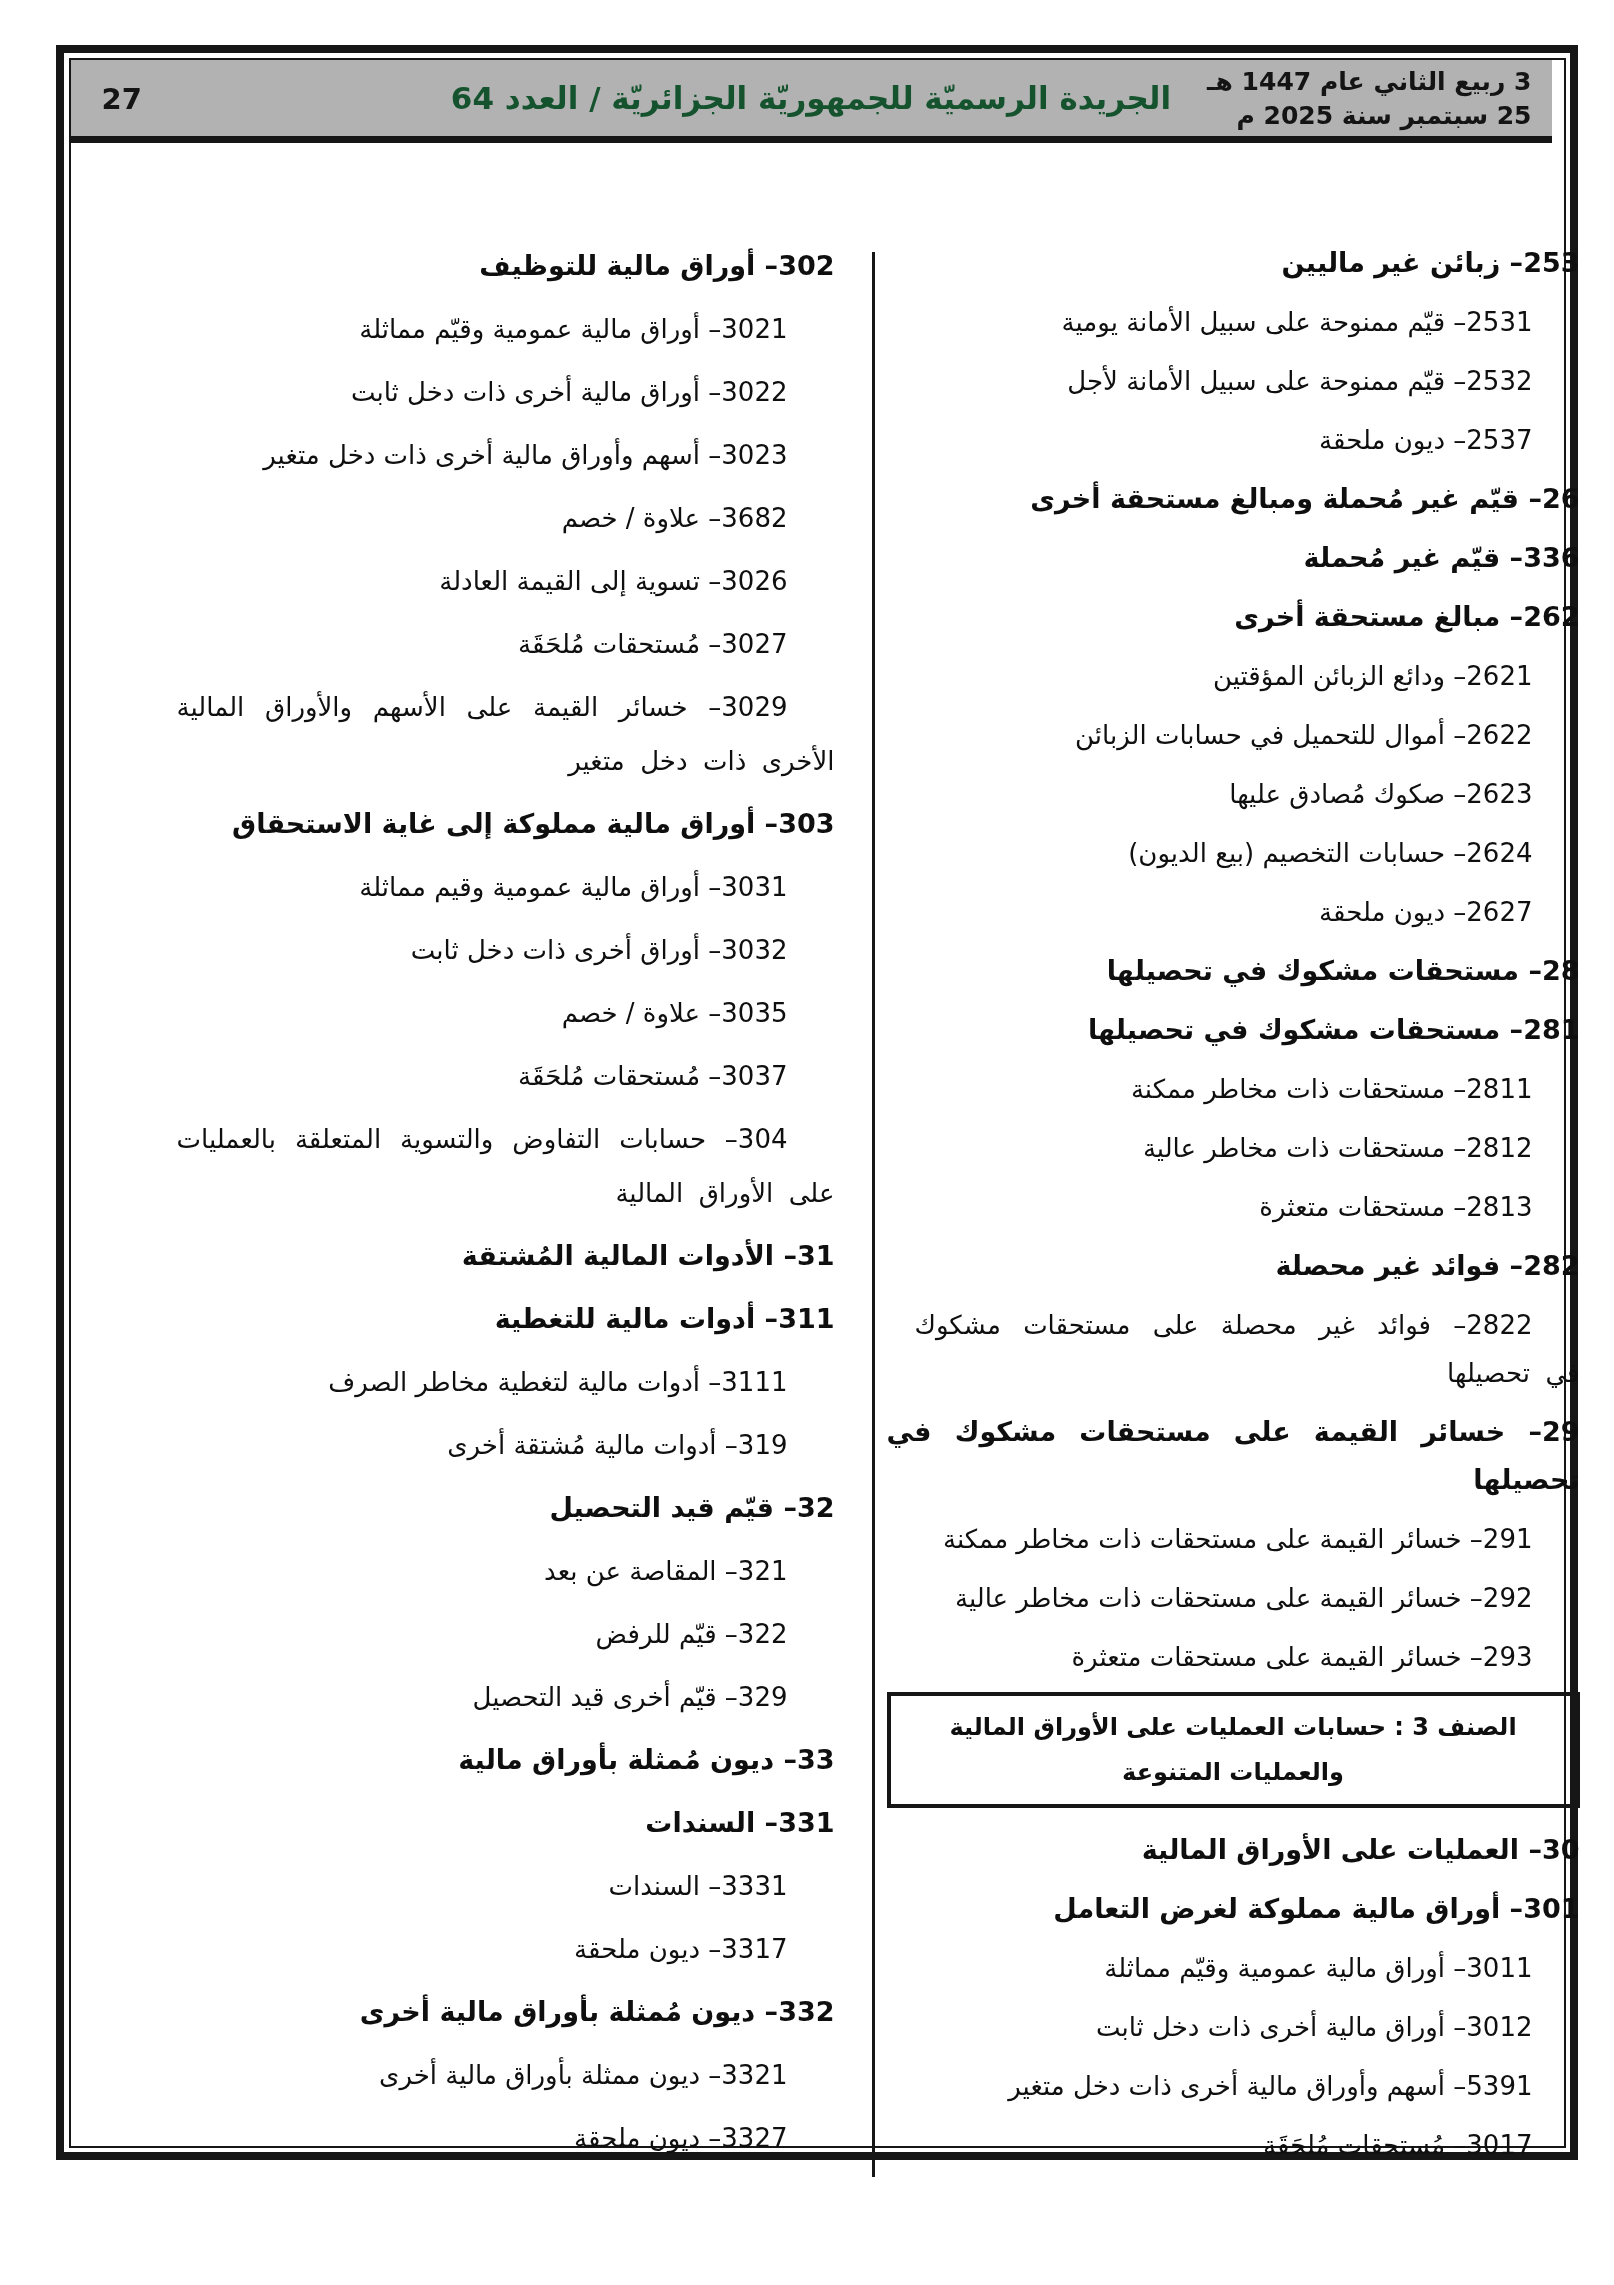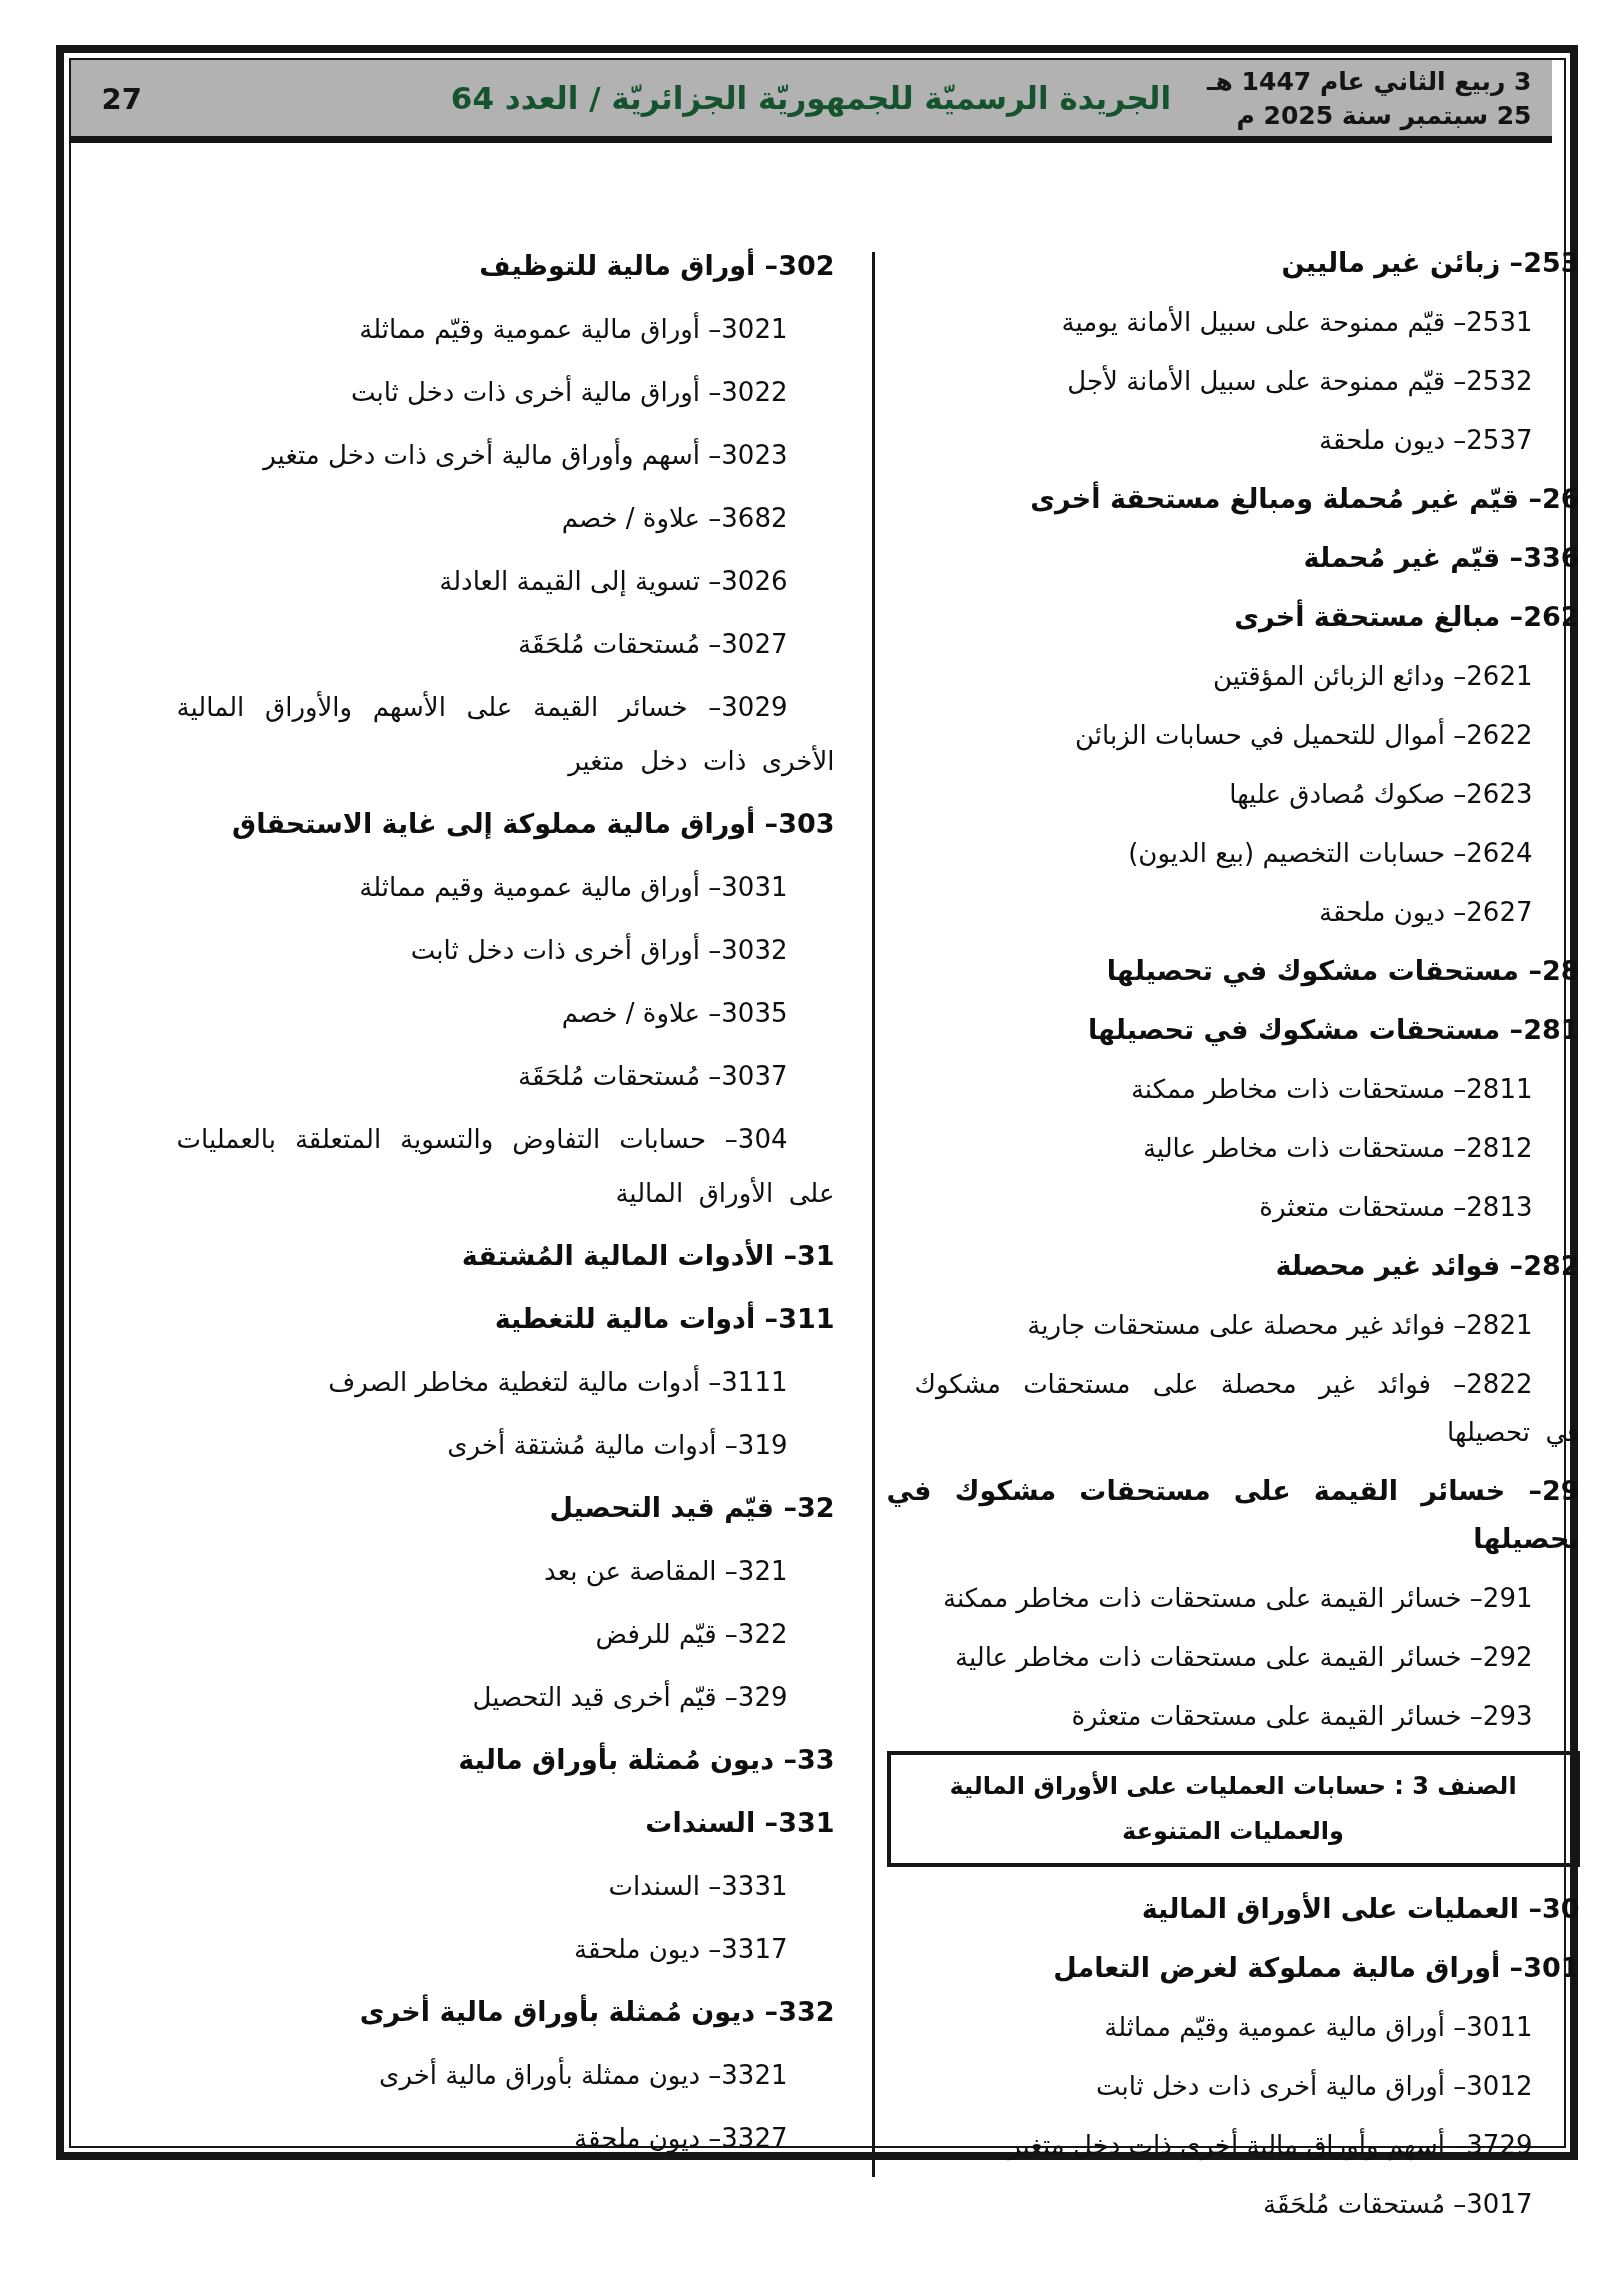--- a/index.html
+++ b/index.html
@@ -78,32 +78,31 @@
         <div class="entry indent">2622– أموال للتحميل في حسابات الزبائن</div>
         <div class="entry indent">2623– صكوك مُصادق عليها</div>
         <div class="entry indent">2624– حسابات التخصيم (بيع الديون)</div>
         <div class="entry indent">2627– ديون ملحقة</div>
         <div class="entry bold">28– مستحقات مشكوك في تحصيلها</div>
         <div class="entry bold">281– مستحقات مشكوك في تحصيلها</div>
         <div class="entry indent">2811– مستحقات ذات مخاطر ممكنة</div>
         <div class="entry indent">2812– مستحقات ذات مخاطر عالية</div>
         <div class="entry indent">2813– مستحقات متعثرة</div>
         <div class="entry bold">282– فوائد غير محصلة</div>
-        <div class="entry indent">2821– فوائد غير محصلة على مستحقات جارية</div>
         <div class="entry indent wrap">2822– فوائد غير محصلة على مستحقات مشكوك في تحصيلها</div>
         <div class="entry bold wrap">29– خسائر القيمة على مستحقات مشكوك في تحصيلها</div>
         <div class="entry indent">291– خسائر القيمة على مستحقات ذات مخاطر ممكنة</div>
         <div class="entry indent">292– خسائر القيمة على مستحقات ذات مخاطر عالية</div>
         <div class="entry indent">293– خسائر القيمة على مستحقات متعثرة</div>
         <div class="entry box">الصنف 3 : حسابات العمليات على الأوراق المالية والعمليات المتنوعة</div>
         <div class="entry bold">30– العمليات على الأوراق المالية</div>
         <div class="entry bold">301– أوراق مالية مملوكة لغرض التعامل</div>
         <div class="entry indent">3011– أوراق مالية عمومية وقيّم مماثلة</div>
         <div class="entry indent">3012– أوراق مالية أخرى ذات دخل ثابت</div>
-        <div class="entry indent">3729– أسهم وأوراق مالية أخرى ذات دخل متغير</div>
+        <div class="entry indent">5391– أسهم وأوراق مالية أخرى ذات دخل متغير</div>
         <div class="entry indent">3017– مُستحقات مُلحَقَة</div>
       </div>
     <div class="col col-left">
         <div class="entry bold">302– أوراق مالية للتوظيف</div>
         <div class="entry indent">3021– أوراق مالية عمومية وقيّم مماثلة</div>
         <div class="entry indent">3022– أوراق مالية أخرى ذات دخل ثابت</div>
         <div class="entry indent">3023– أسهم وأوراق مالية أخرى ذات دخل متغير</div>
         <div class="entry indent">3682– علاوة / خصم</div>
         <div class="entry indent">3026– تسوية إلى القيمة العادلة</div>
         <div class="entry indent">3027– مُستحقات مُلحَقَة</div>

